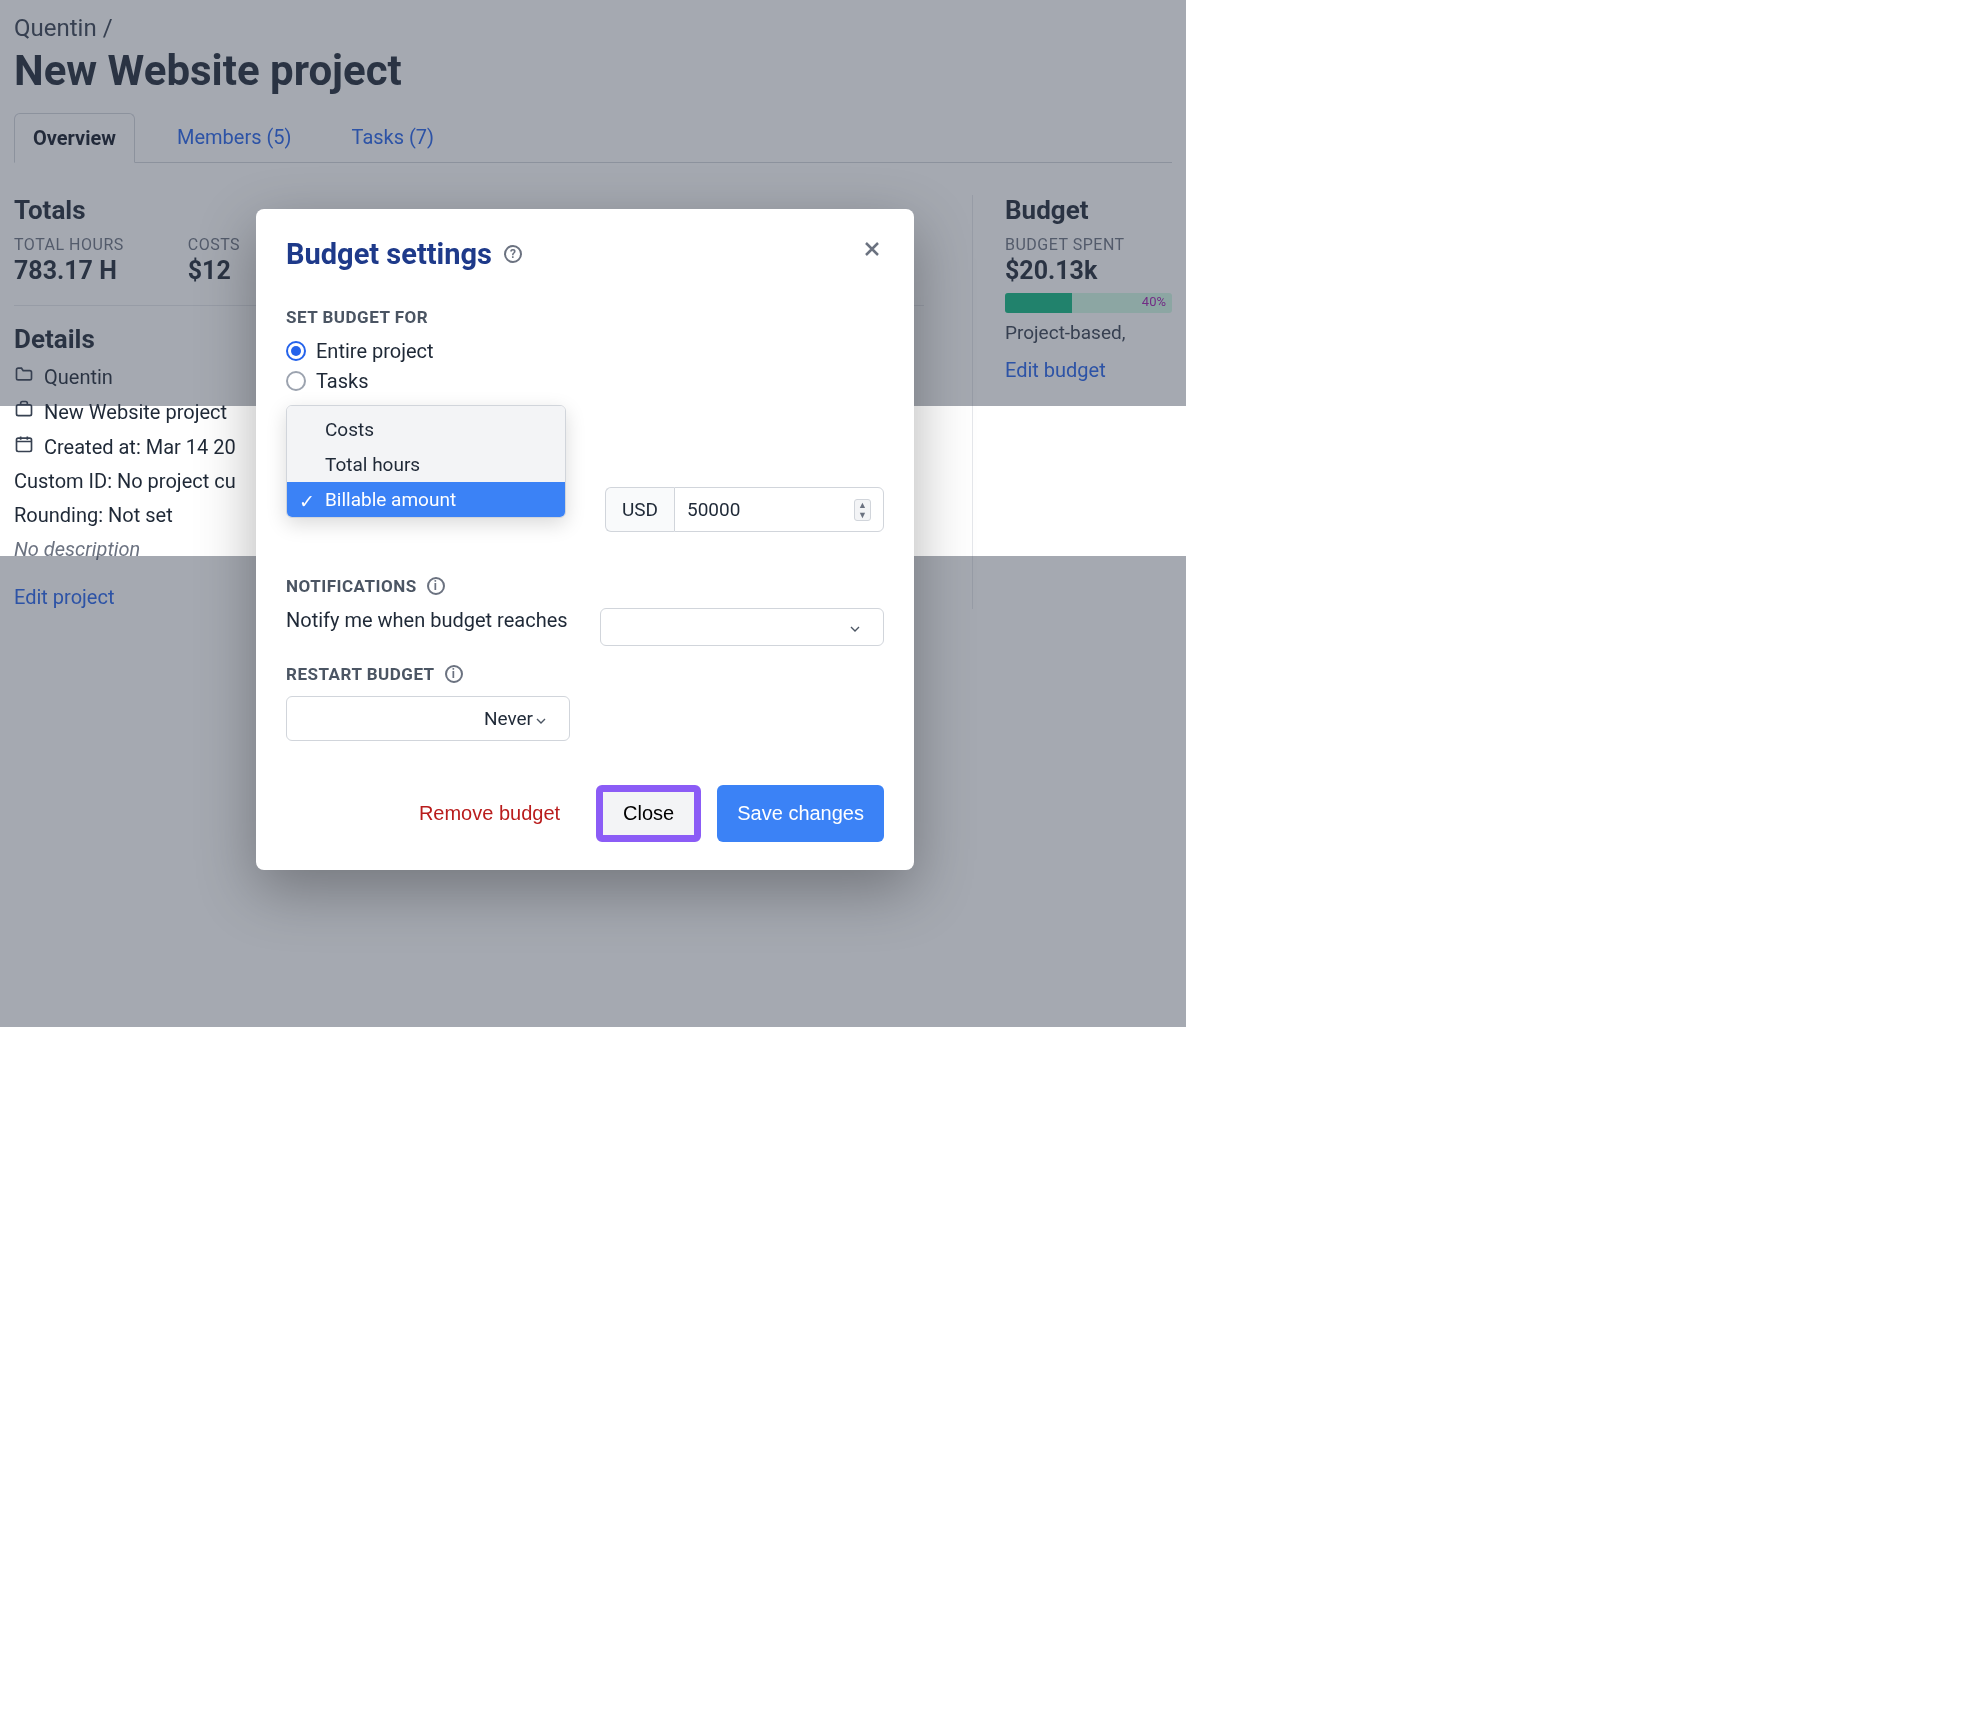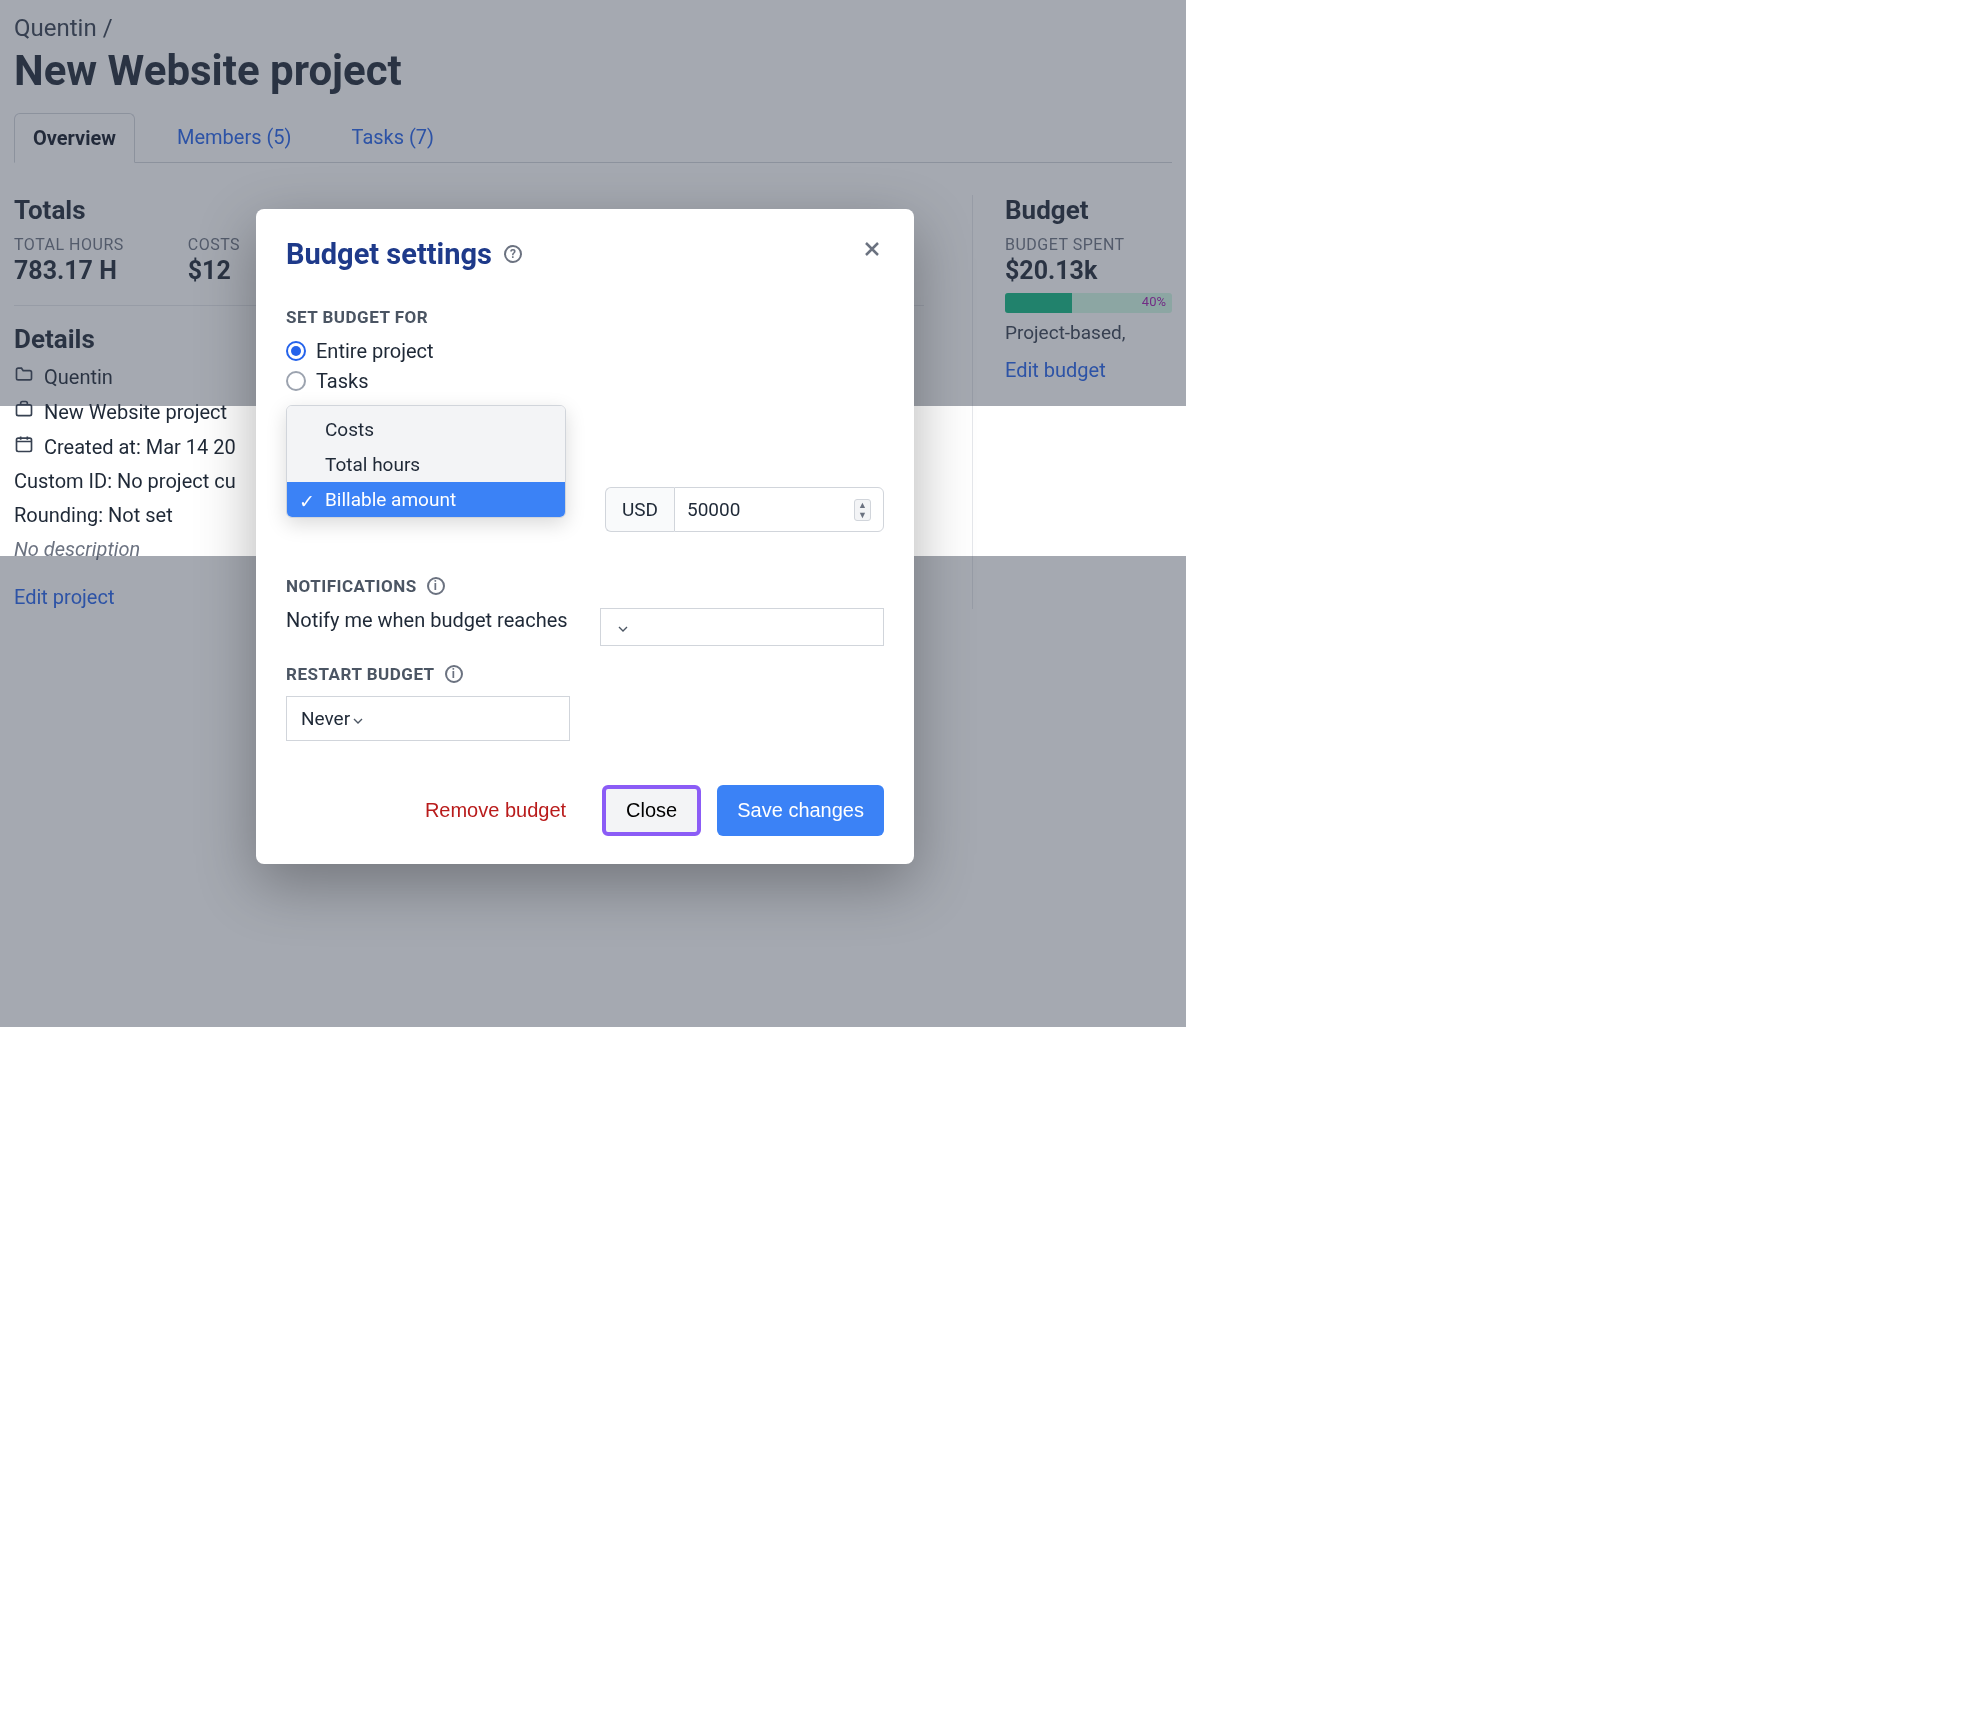--- a/index.html
+++ b/index.html
@@ -45,30 +45,30 @@
   .dd-head { background: #f3f4f6; padding: 6px 0 0; }
   .dd-item { padding: 6px 18px 6px 38px; font-size: 19px; position: relative; cursor: pointer; }
   .dd-item.selected { background: #3b82f6; color: #fff; }
   .dd-check { position: absolute; left: 12px; top: 8px; }
   .amount-row { display: flex; gap: 0; justify-content: flex-end; margin-top: 78px; }
   .currency-box { border: 1px solid #d1d5db; border-right: none; border-radius: 6px 0 0 6px; padding: 10px 16px; background: #f9fafb; font-size: 19px; }
   .amount-input { border: 1px solid #d1d5db; border-radius: 0 6px 6px 0; padding: 10px 12px; font-size: 19px; width: 210px; display: flex; justify-content: space-between; align-items: center; background: #fff; }
   .stepper { display: flex; flex-direction: column; background:#f3f4f6; border:1px solid #d1d5db; border-radius:3px; }
   .stepper span { font-size: 9px; line-height: 8px; color: #6b7280; padding: 1px 3px; }
 
-  .select-box { border: 1px solid #d1d5db; border-radius: 0; padding: 10px 14px; font-size: 19px; display: flex; justify-content: flex-start; align-items: center; width: 284px; background: #fff; }
+  .select-box { border: 1px solid #d1d5db; border-radius: 6px; padding: 10px 20px; font-size: 19px; display: flex; justify-content: flex-end; align-items: center; width: 284px; background: #fff; }
   .notif-row { display: flex; justify-content: space-between; align-items: flex-start; gap: 20px; }
   .notif-text { font-size: 20px; max-width: 300px; }
   .chev { width: 16px; height: 16px; }
   .chev svg { width:16px; height:16px; stroke:#4b5563; stroke-width:2; fill:none; }
 
   .modal-foot { display: flex; justify-content: flex-end; gap: 16px; padding: 20px 30px 28px; }
   .btn { padding: 10px 20px; font-size: 20px; border-radius: 6px; cursor: pointer; border: none; }
   .btn-remove { color: #b91c1c; background: transparent; }
-  .btn-close { background: #f3f4f6; border: 4px solid #8b5cf6; }
+  .btn-close { background: #f3f4f6; border: 7px solid #8b5cf6; }
   .btn-save { background: #3b82f6; color: #fff; }
 
   
   .overlay-top { position:absolute; left:0; right:0; top:0; height:406px; background: rgba(55,65,81,0.45); pointer-events:none; }
   .overlay-bot { position:absolute; left:0; right:0; top:556px; bottom:0; background: rgba(55,65,81,0.45); pointer-events:none; }
 </style>
 </head>
 <body>
 
 <div class="page">

